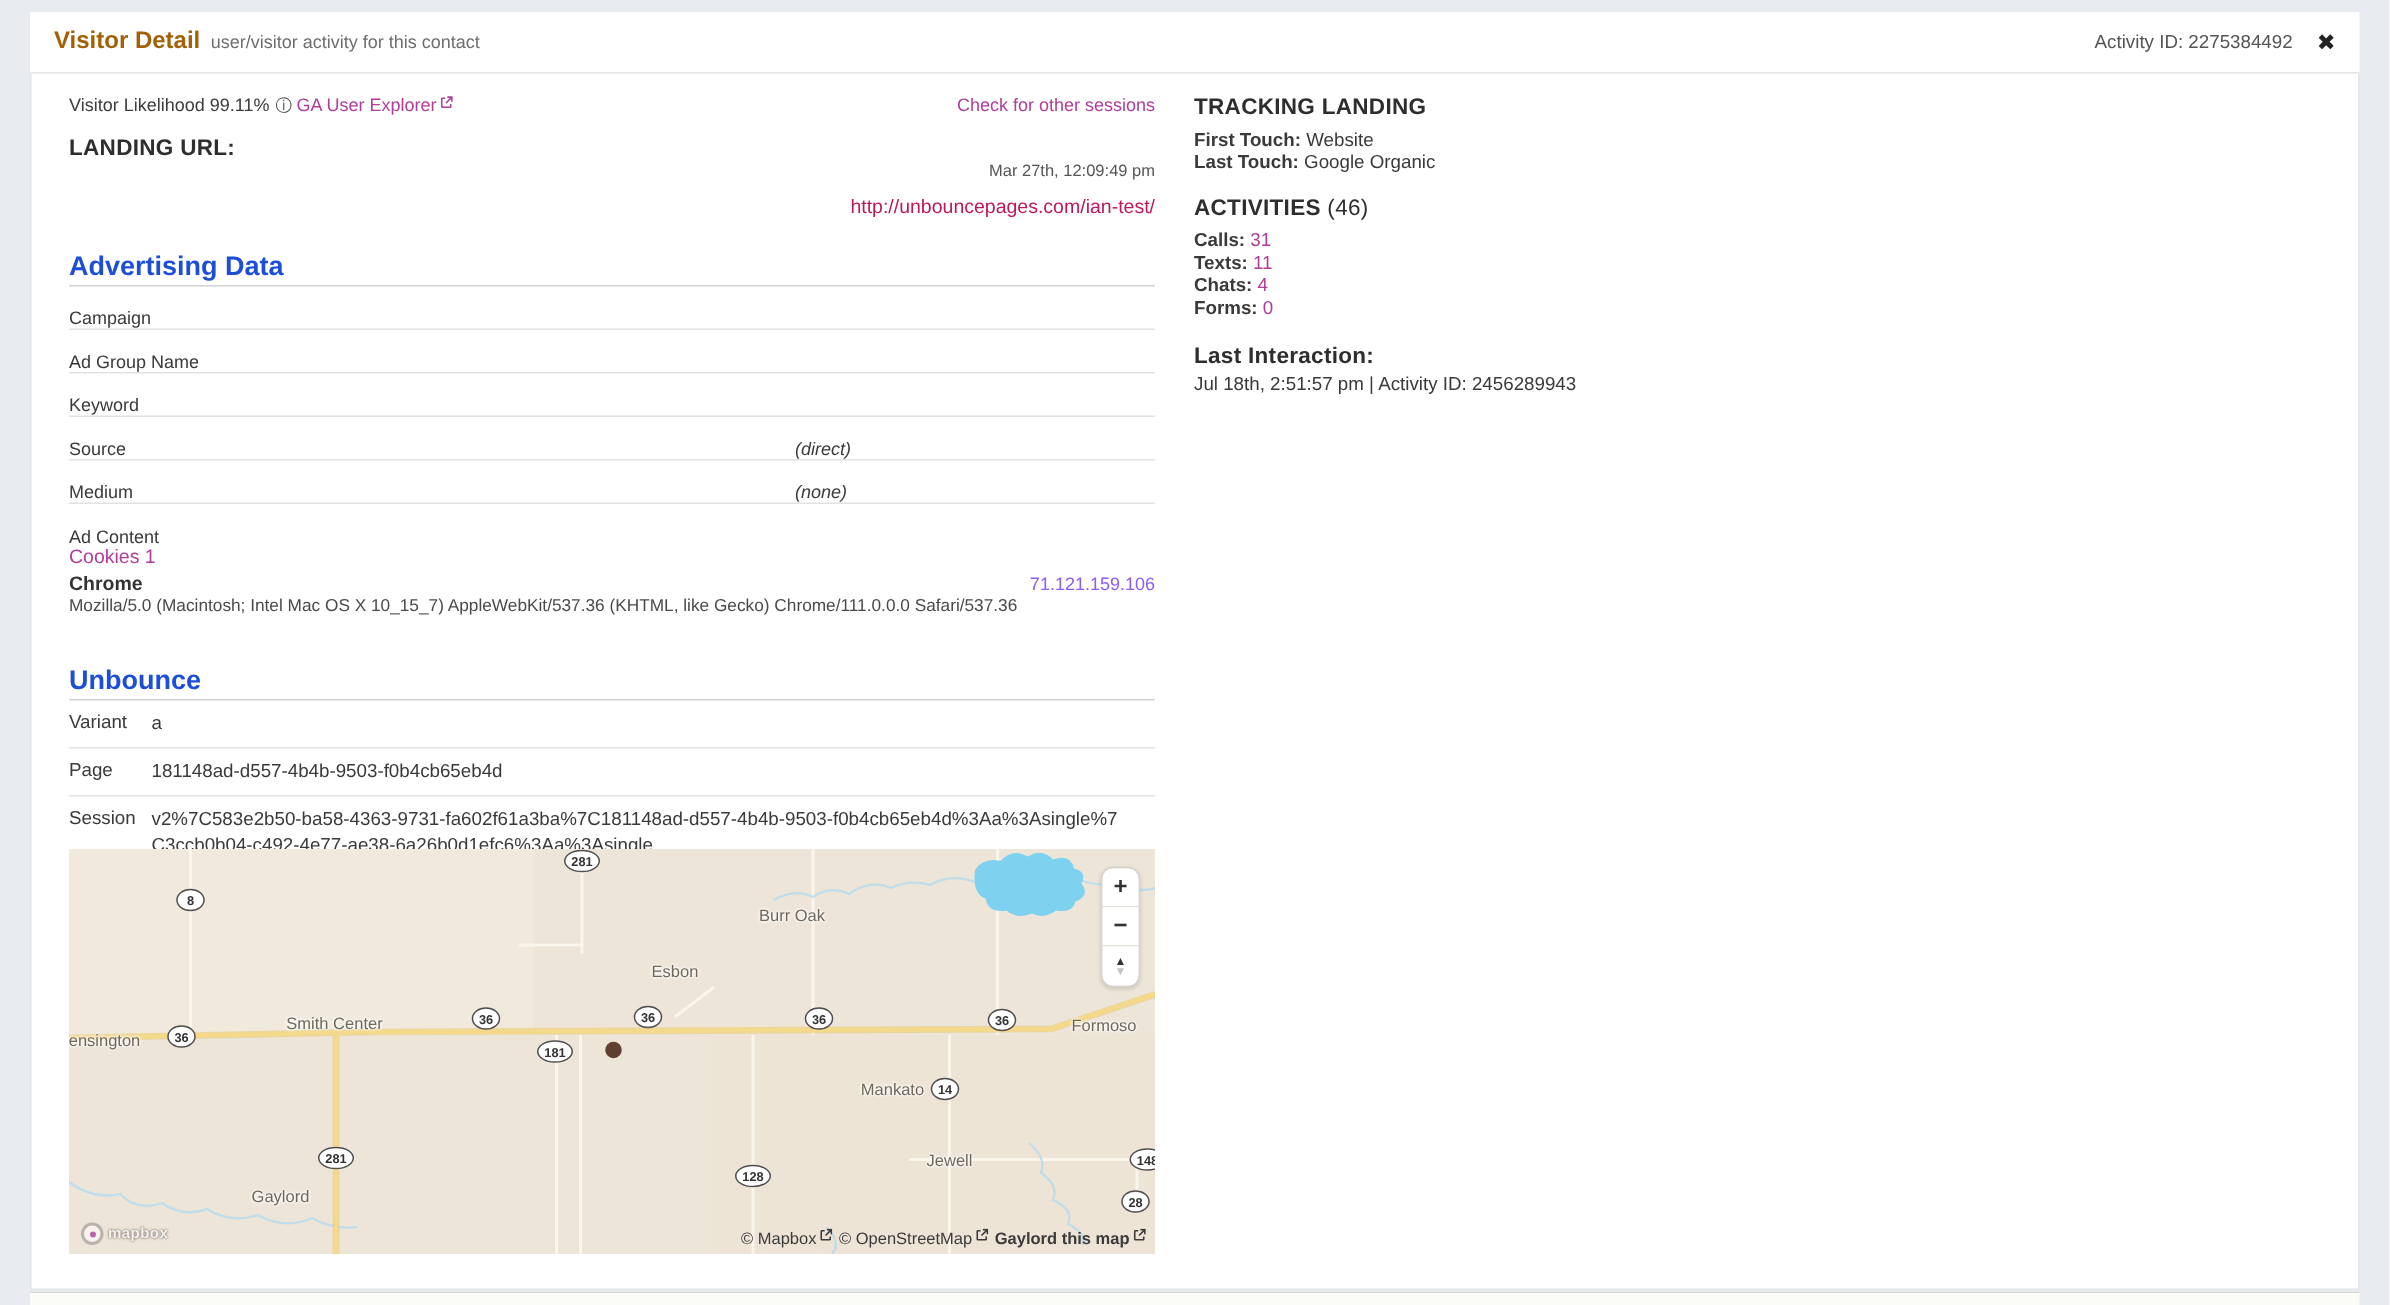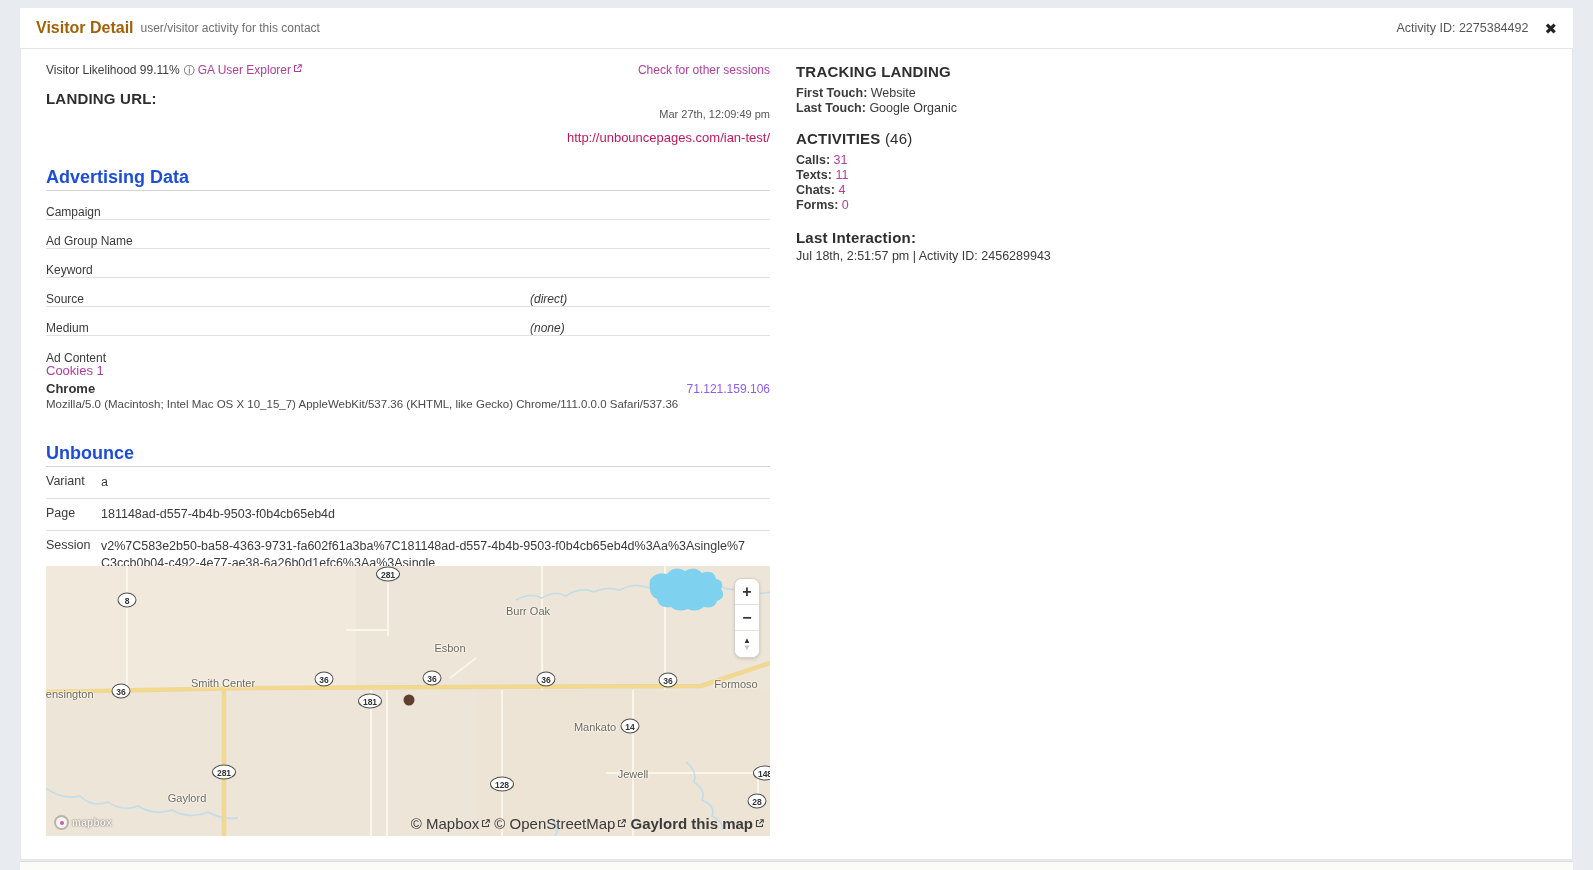--- a/index.html
+++ b/index.html
@@ -125,21 +125,21 @@
   }
   .mapbox-circle::after {
     content:""; position:absolute; left:4px; top:4px; width:4px; height:4px;
     border-radius:50%; background:#b13d9b; opacity:.8;
   }
   .mapbox-word {
     margin-left:3px; font-size:10px; font-weight:700; letter-spacing:.3px;
     color:rgba(255,255,255,.9); text-shadow:0 0 2px rgba(110,100,88,.8),0 0 1px rgba(110,100,88,.8);
   }
   .attribution {
-    position:absolute; right:6px; bottom:4px; font-size:15px; color:#3b3b3b;
+    position:absolute; right:6px; bottom:4px; font-size:11px; color:#3b3b3b;
     display:flex; align-items:center; gap:4px;
   }
   .attribution .att { cursor:pointer; }
   .attribution .bold { font-weight:700; }
 </style>
 </head>
 <body>
 
 <div id="page">
   <div class="card"></div>

